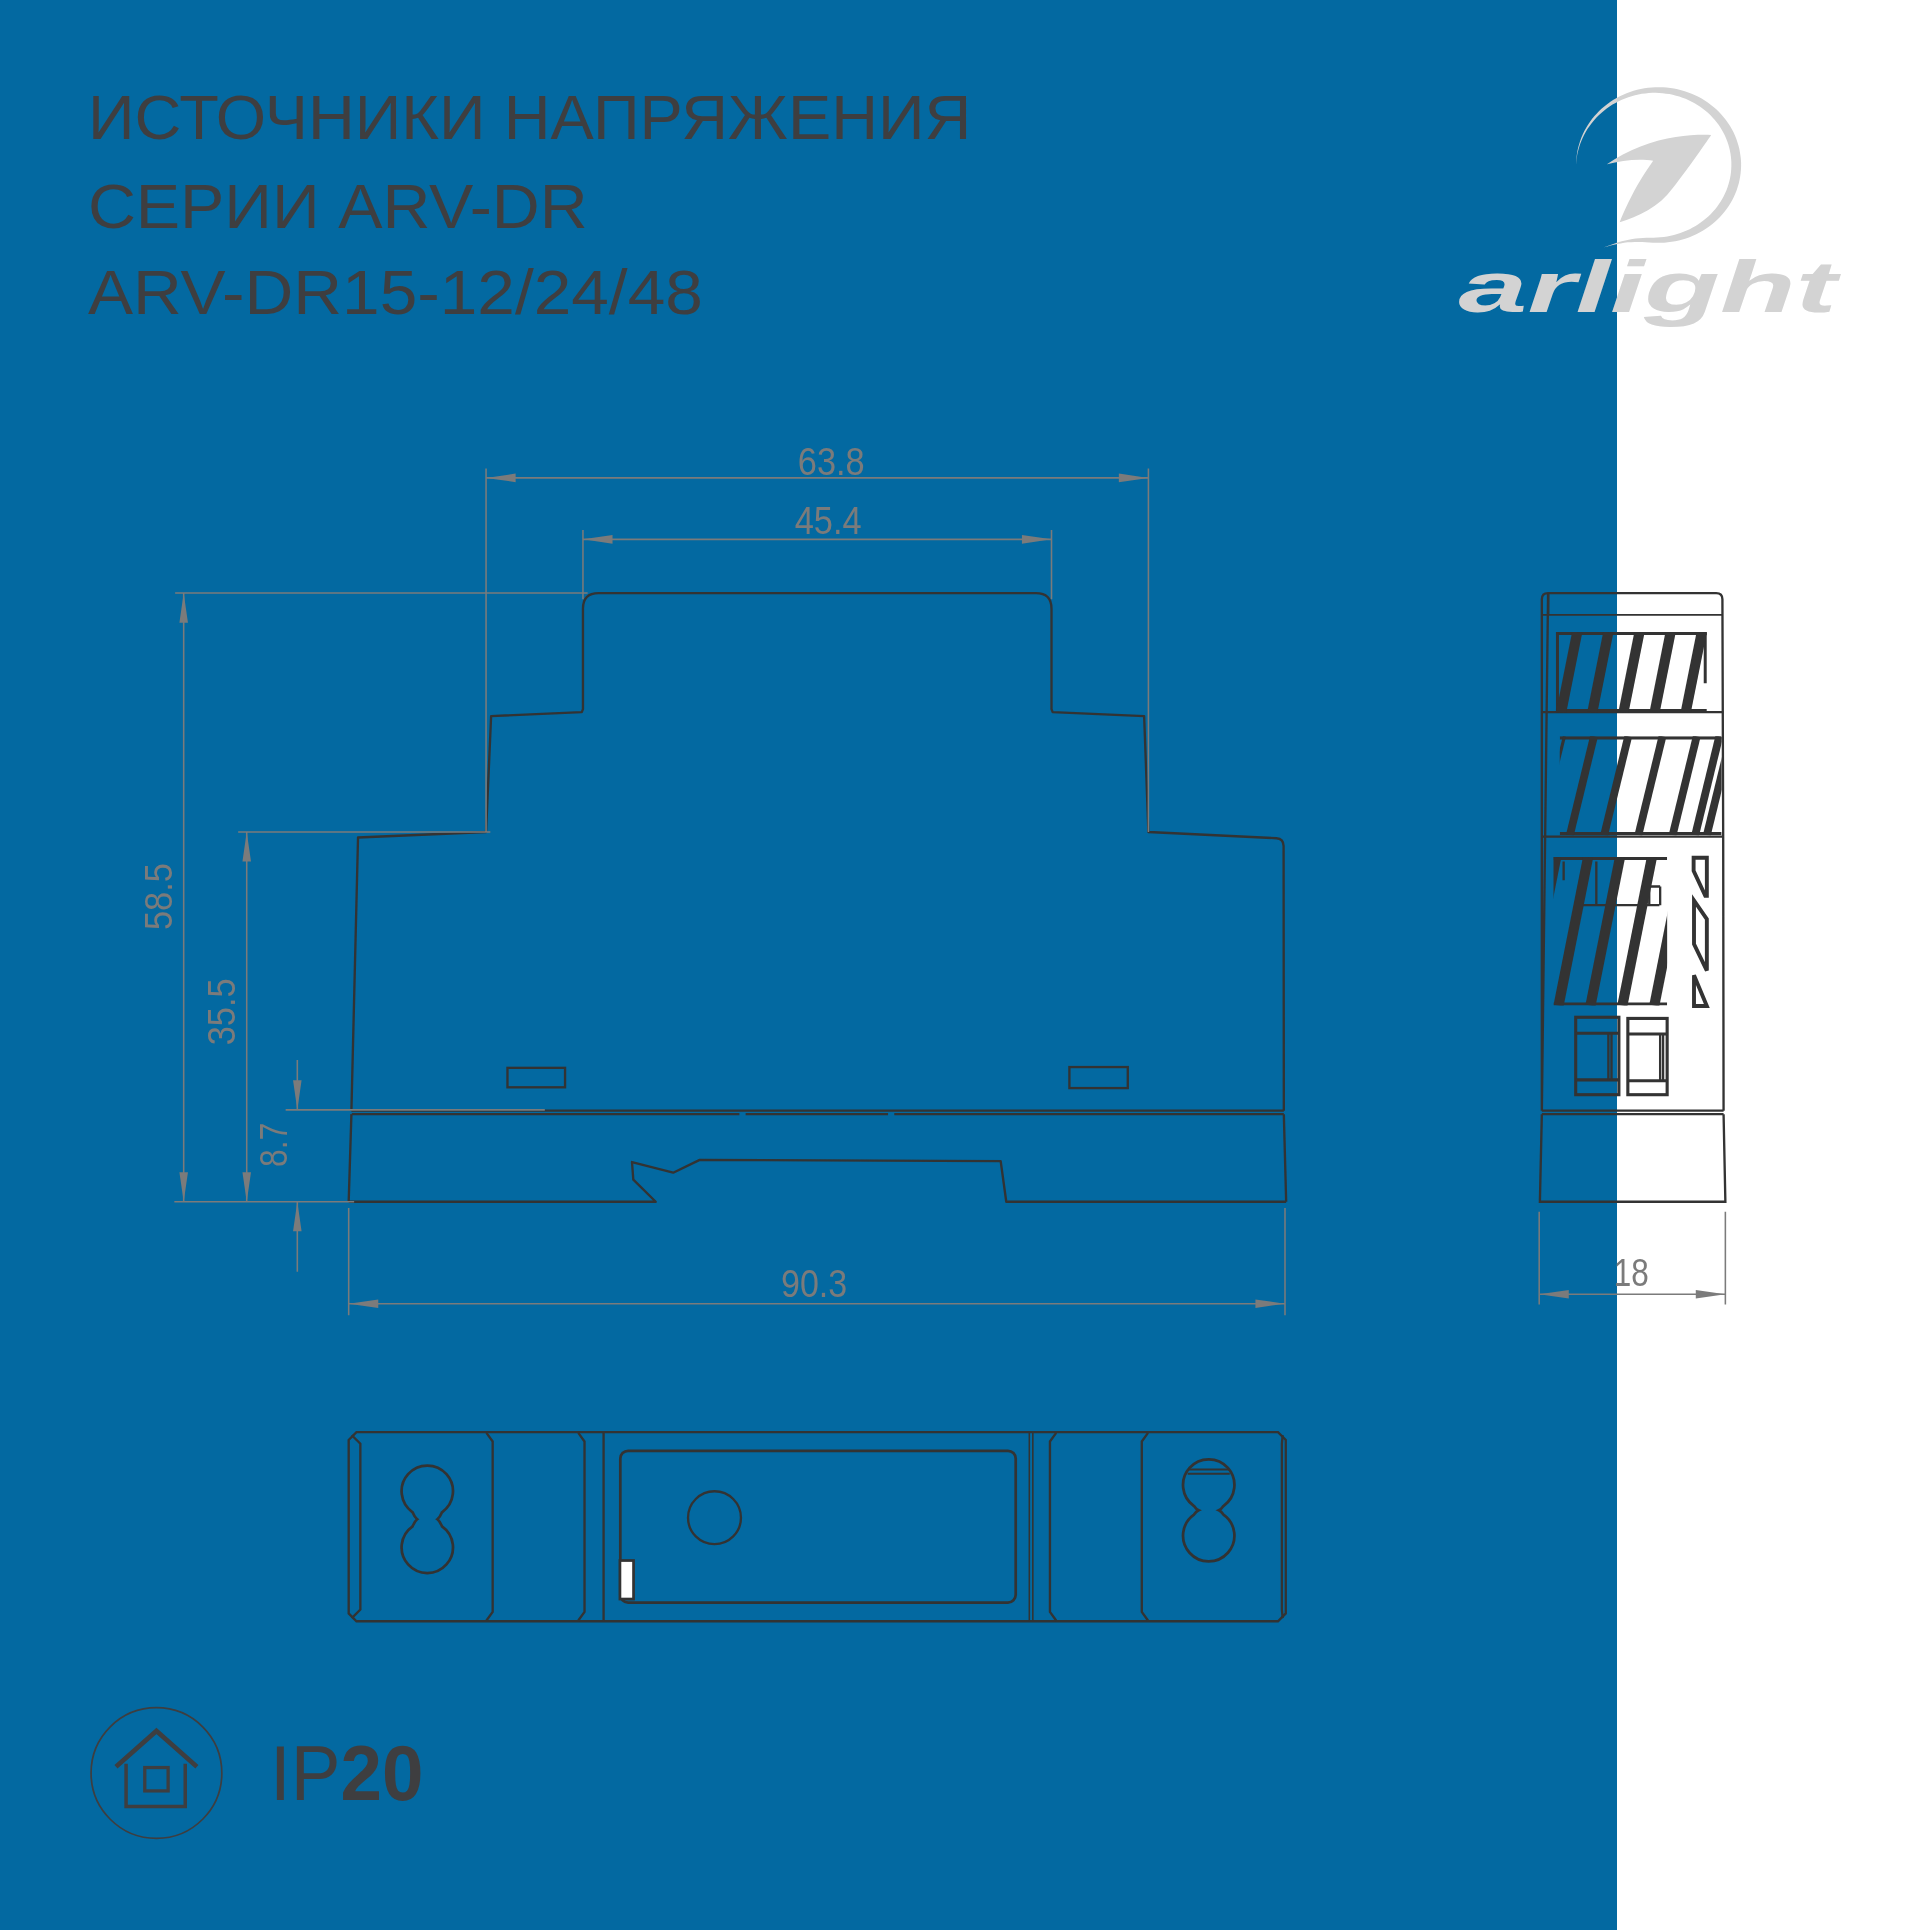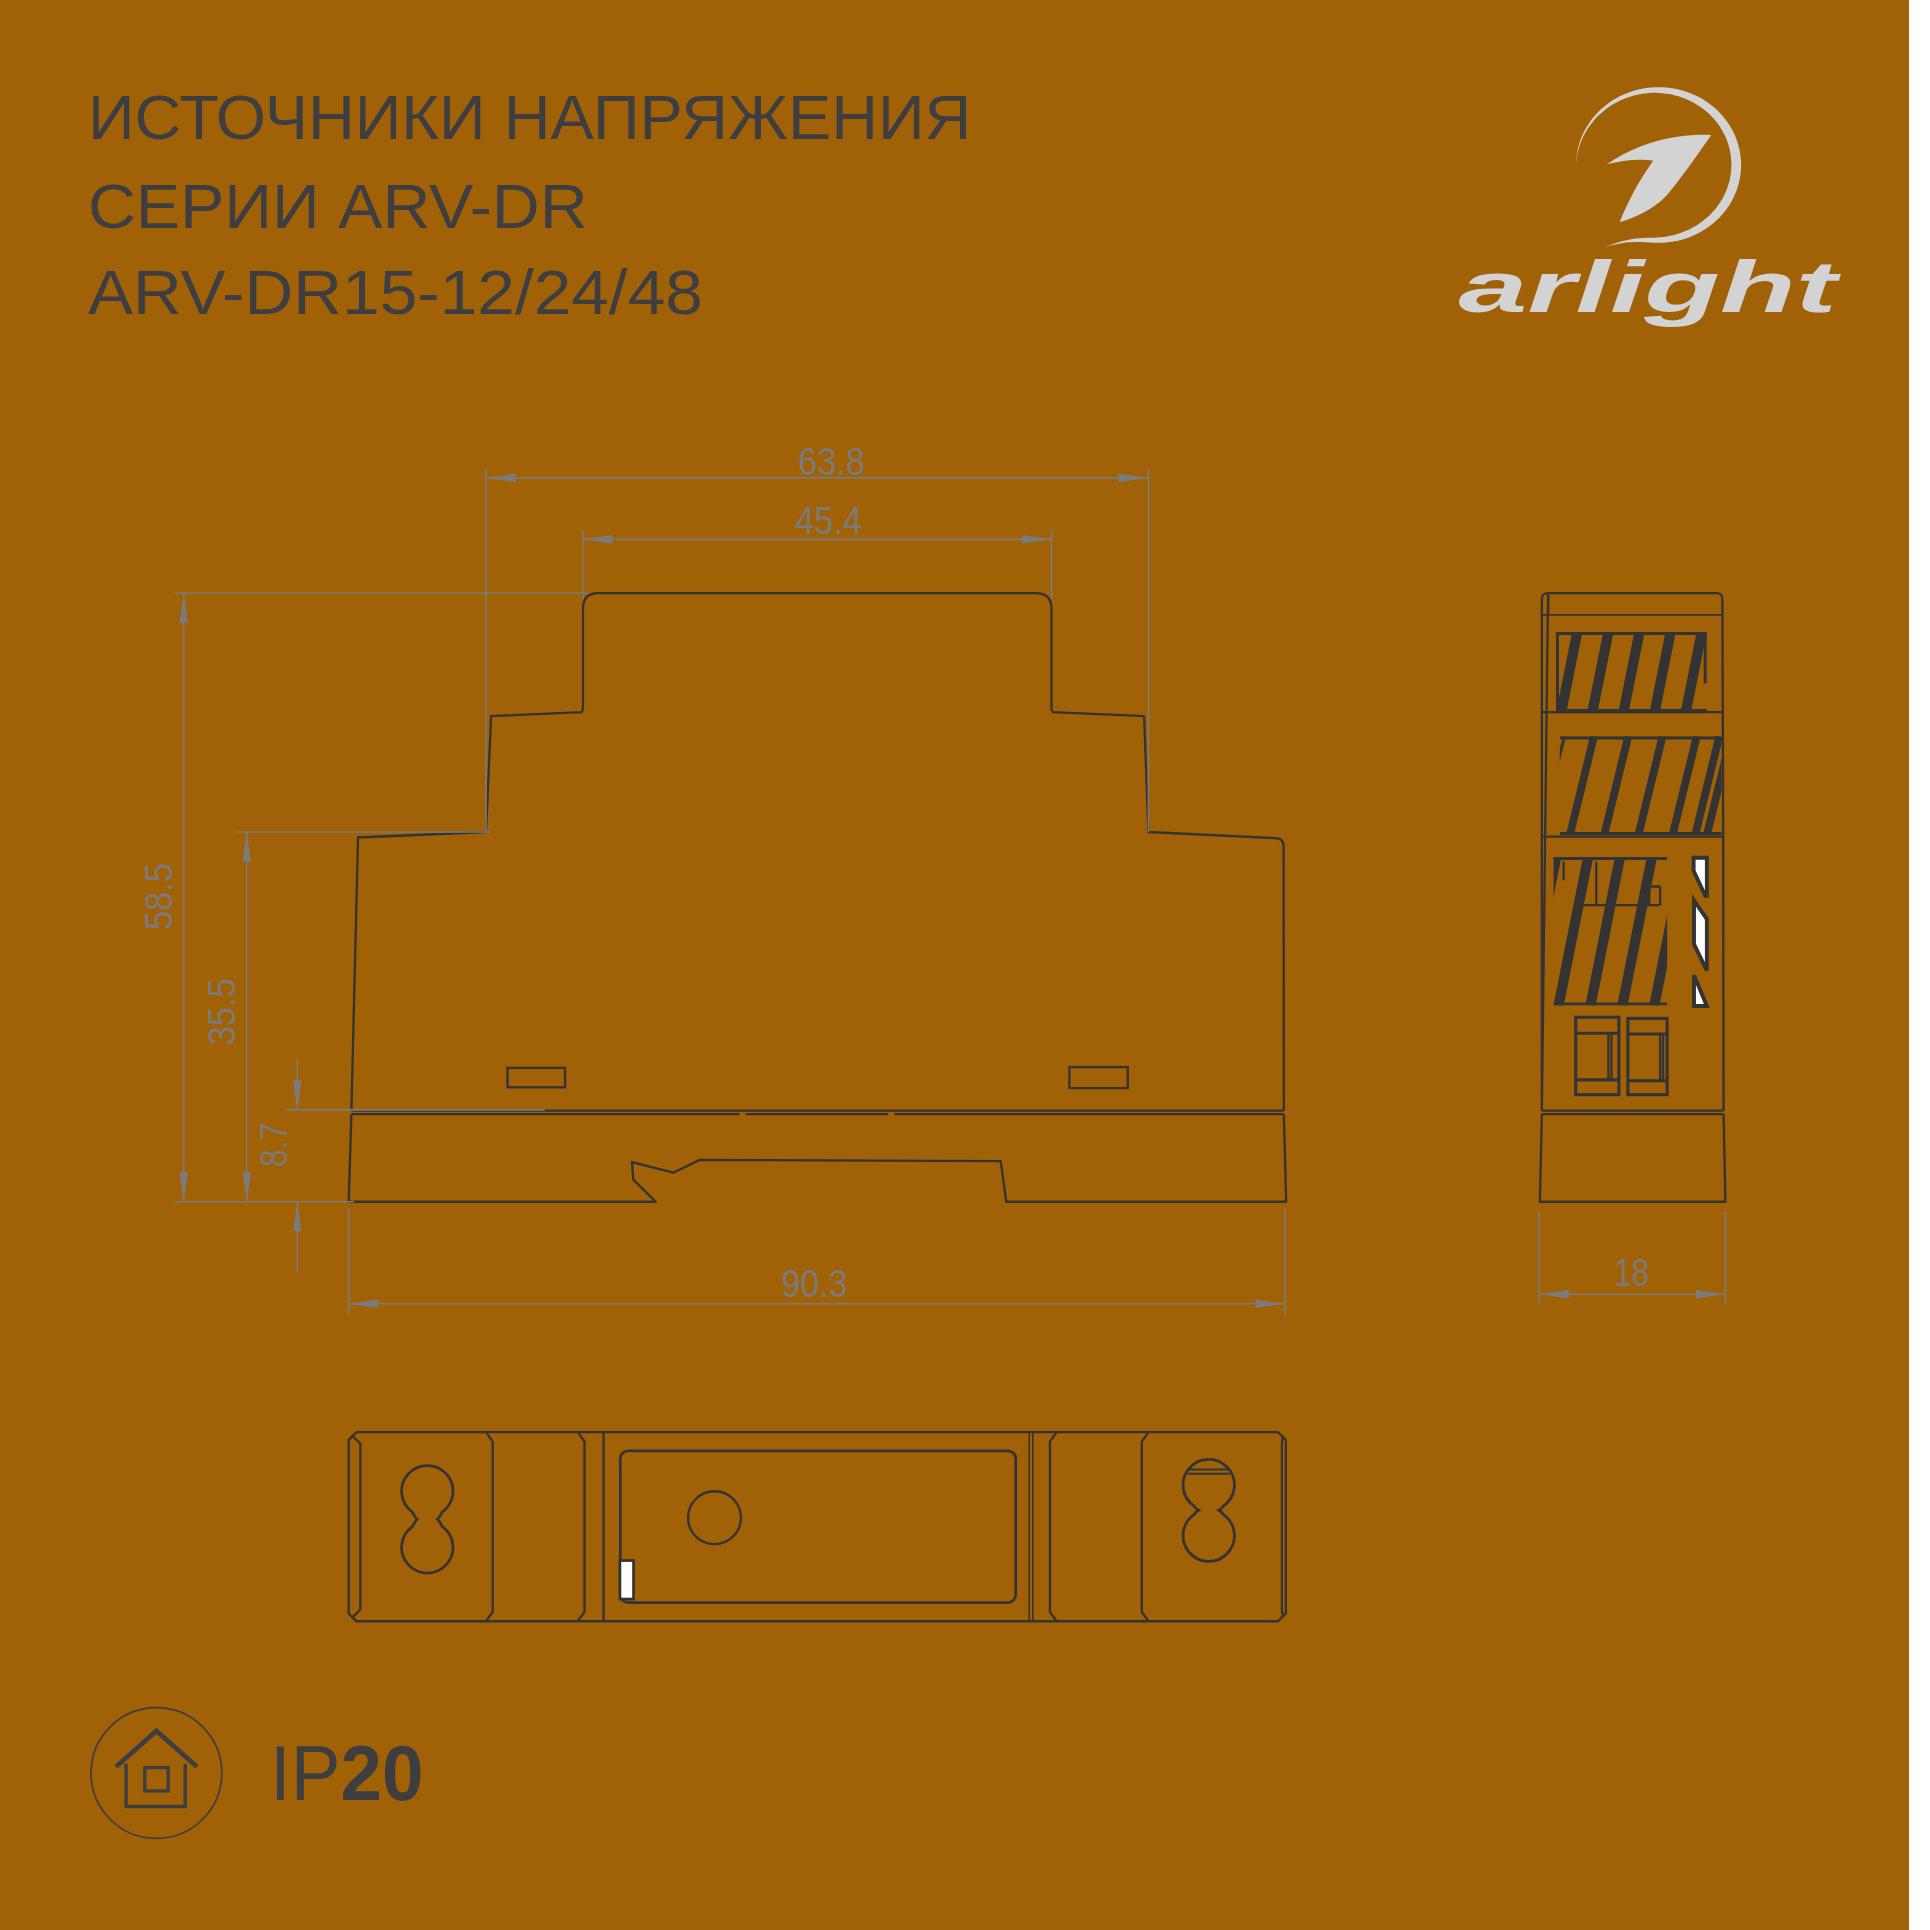--- a/index.html
+++ b/index.html
@@ -1,16 +1,16 @@
 <!DOCTYPE html>
 <html style="font-size:12.5px"><head>
 <meta charset="utf-8">
 <style>
   html,body{margin:0;padding:0;background:#ffffff;}
-  #page{width:1909px;height:1931px;position:relative;background:#a16207;}
+  #page{width:1617px;height:1931px;position:relative;background:#0369a1;}
   text{font-family:"Liberation Sans",sans-serif;}
 </style>
 </head>
 <body>
 <div id="page">
 <svg width="1931" height="1931" viewBox="0 0 2481 2481">
 
 <g fill="#3e3e40">
   <text x="113" y="178" font-size="82" textLength="1135" lengthAdjust="spacingAndGlyphs">ИСТОЧНИКИ НАПРЯЖЕНИЯ</text>
   <text x="113" y="293" font-size="82" textLength="642" lengthAdjust="spacingAndGlyphs">СЕРИИ ARV-DR</text>

